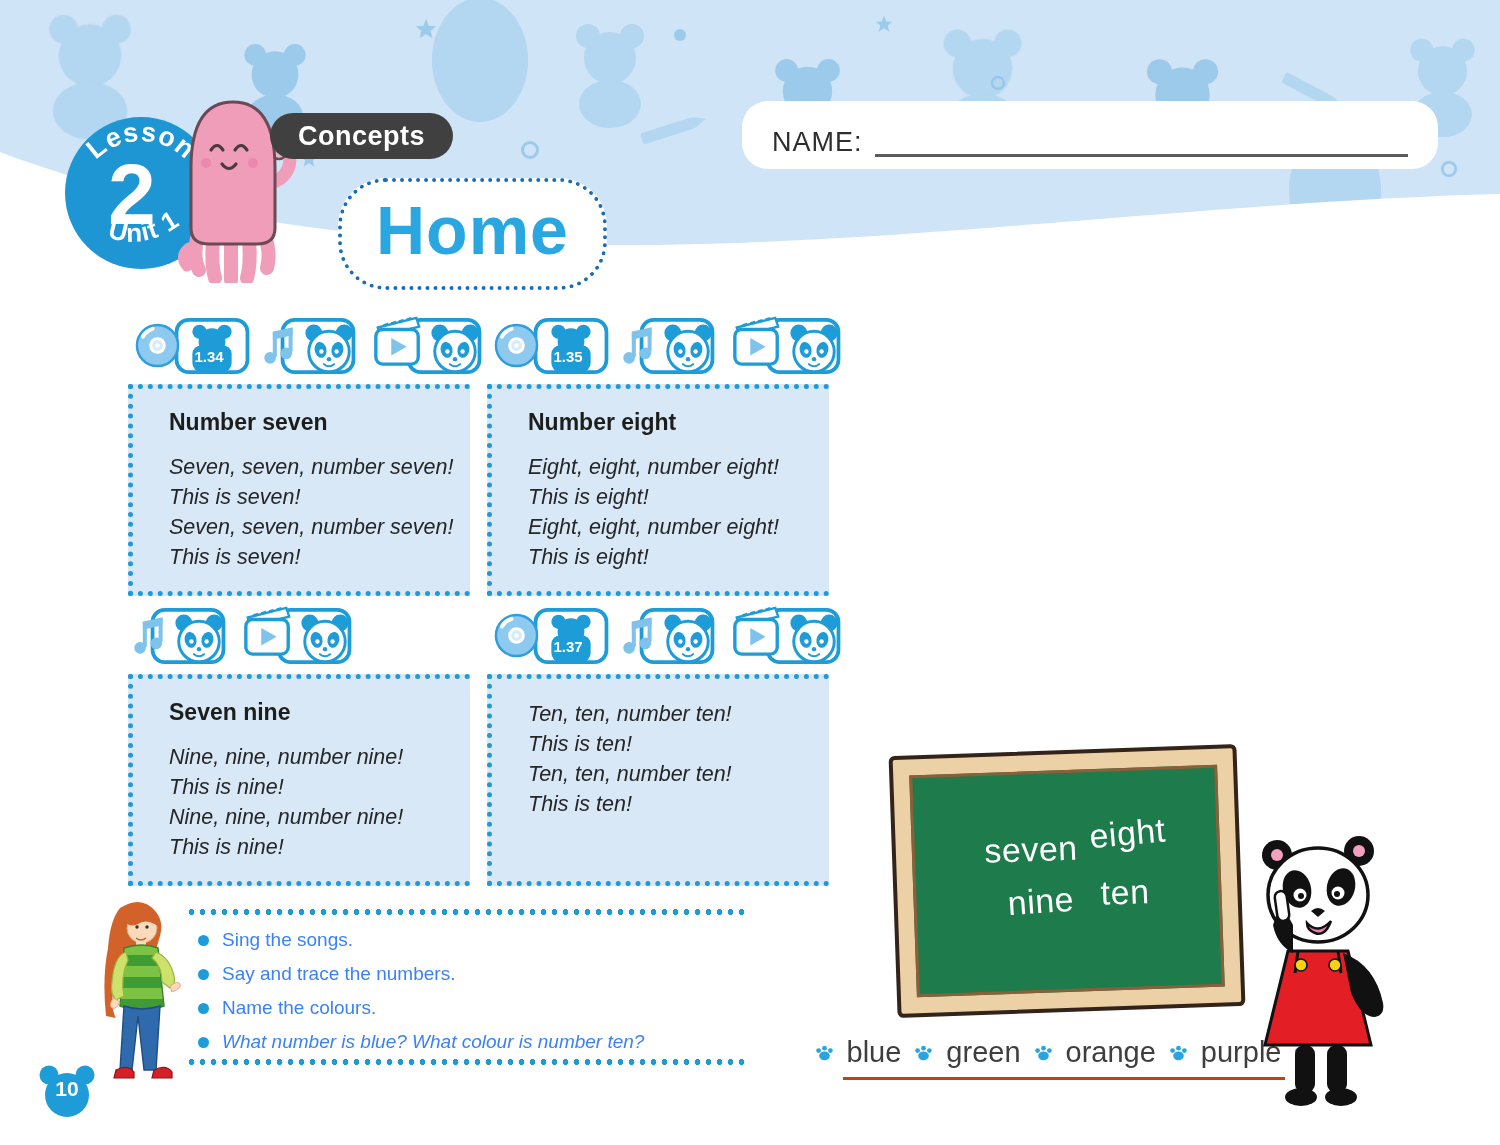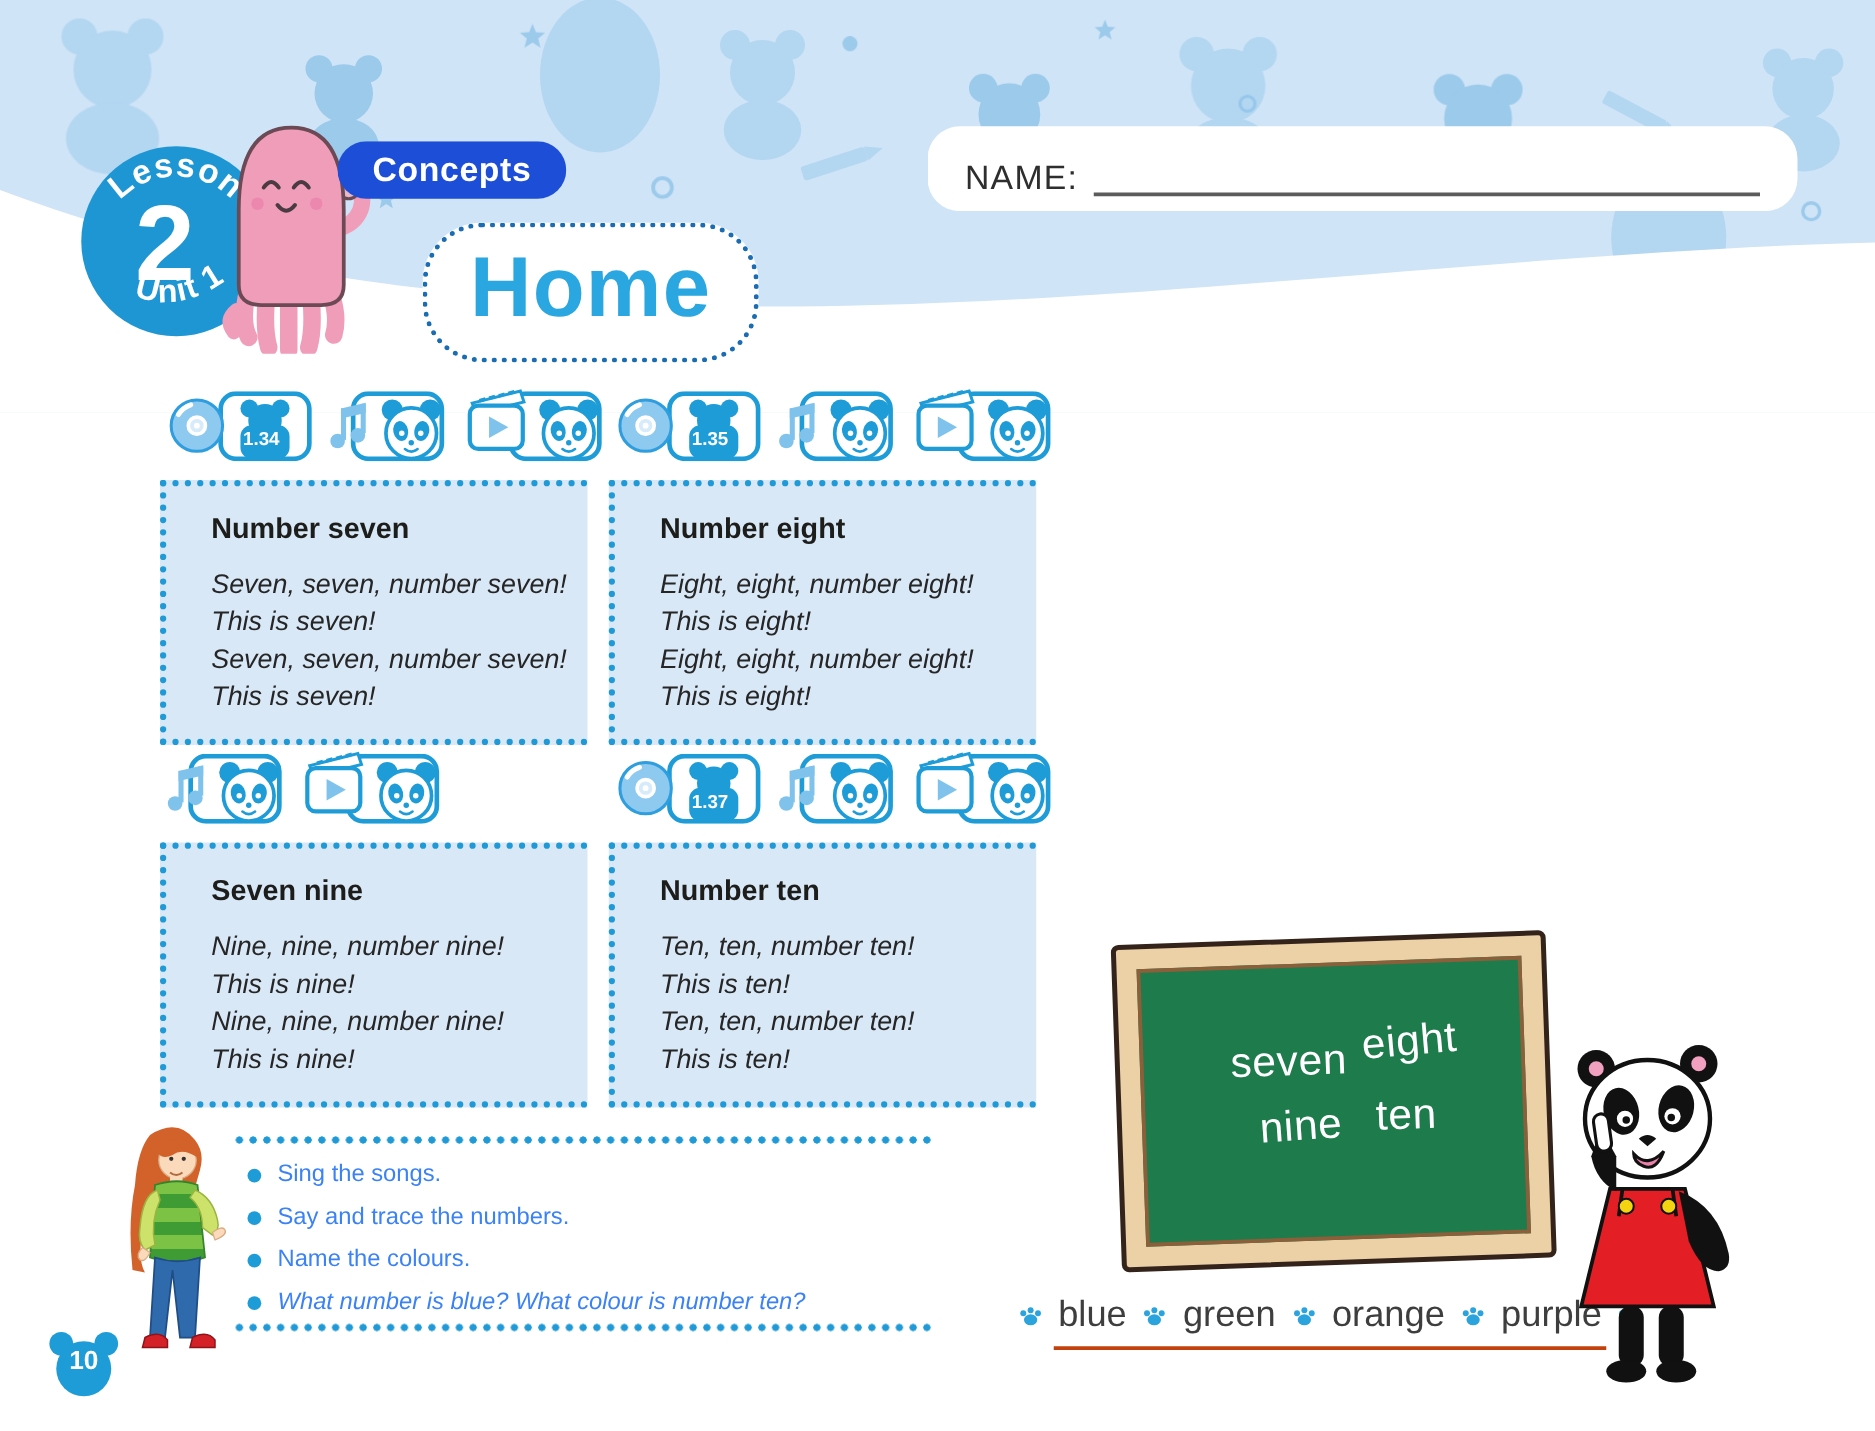--- a/index.html
+++ b/index.html
@@ -10,41 +10,41 @@
   .header-band{position:absolute;left:0;top:0;width:1500px;height:330px;}
 
   
   .lesson-badge{position:absolute;left:62px;top:114px;width:158px;height:158px;}
 
   
   .octopus{position:absolute;left:173px;top:88px;width:125px;height:195px;}
 
   
   .concepts-pill{position:absolute;left:270px;top:113px;height:46px;padding:0 28px;
-    background:#1d4ed8;border-radius:26px;display:flex;align-items:center;
+    background:#404040;border-radius:26px;display:flex;align-items:center;
     color:#ffffff;font-size:27px;font-weight:bold;letter-spacing:.5px;}
 
   
   .home-title{position:absolute;left:338px;top:178px;padding:2px 34px 10px;
     background:#ffffff;border:4px dotted #1a6db3;border-radius:48px;
     color:#2aa7e1;font-size:68px;font-weight:bold;letter-spacing:1px;line-height:92px;}
 
   
   .name-box{position:absolute;left:742px;top:101px;width:696px;height:68px;background:#ffffff;
     border-radius:26px;display:flex;align-items:flex-end;padding:0 30px 12px 30px;box-sizing:border-box;}
   .name-label{color:#2e2e2e;font-size:27px;letter-spacing:1px;line-height:30px;}
   .name-line{flex:1;border-bottom:3px solid #5c5c5c;height:26px;margin-left:12px;}
 
   
   .song-cell{position:absolute;width:342px;}
   .cell-1{left:128px;top:312px;}
   .cell-2{left:487px;top:312px;}
   .cell-3{left:128px;top:602px;}
   .cell-4{left:487px;top:602px;}
-  .media-set{display:flex;align-items:flex-end;gap:12px;height:66px;margin-left:4px;text-decoration:underline;}
+  .media-set{display:flex;align-items:flex-start;gap:12px;height:66px;margin-left:4px;text-decoration:underline;}
   .media-item{position:relative;}
   .track-badge{position:absolute;left:44px;top:36px;width:66px;text-align:center;
     color:#ffffff;font-size:15px;font-weight:bold;}
   .song-box{margin-top:6px;background:#d9e8f7;border:5px dotted #1f9ad6;border-right:none;
     padding:20px 14px 18px 36px;box-sizing:border-box;height:212px;}
   .song-title{font-size:23px;font-weight:bold;color:#1d1d1b;margin:0 0 16px 0;}
   .lyric{margin:0;font-size:21.5px;font-style:italic;color:#262626;line-height:30px;}
 
   
   .teacher{position:absolute;left:90px;top:898px;width:96px;height:196px;}
@@ -342,21 +342,20 @@
       </div>
       <div class="media-item">
         <svg width="112" height="66" viewBox="0 0 112 66">
           <use href="#sym-frame" x="34" y="6" width="76" height="56"></use>
           <use href="#sym-pandaface" x="56" y="10" width="54" height="54"></use>
           <use href="#sym-clapper" x="0" y="2" width="52" height="54"></use>
         </svg>
       </div>
     </div>
     <div class="song-box">
-      <h3 class="song-title">Number ten</h3>
       <p class="lyric">Ten, ten, number ten!</p>
       <p class="lyric">This is ten!</p>
       <p class="lyric">Ten, ten, number ten!</p>
       <p class="lyric">This is ten!</p>
     </div>
   </div>
 
   <svg class="teacher" viewBox="0 0 96 196">
     <path d="M30 10 Q52 -4 66 14 Q74 24 70 38 L66 52 Q60 60 50 58 L38 54 Q26 64 24 86 Q20 110 26 120 L16 118 Q12 80 18 50 Q20 22 30 10 Z" fill="#d2622a"></path>
     <circle cx="52" cy="30" r="15" fill="#fbd9bb" stroke="#d9ab84" stroke-width="1"></circle>

